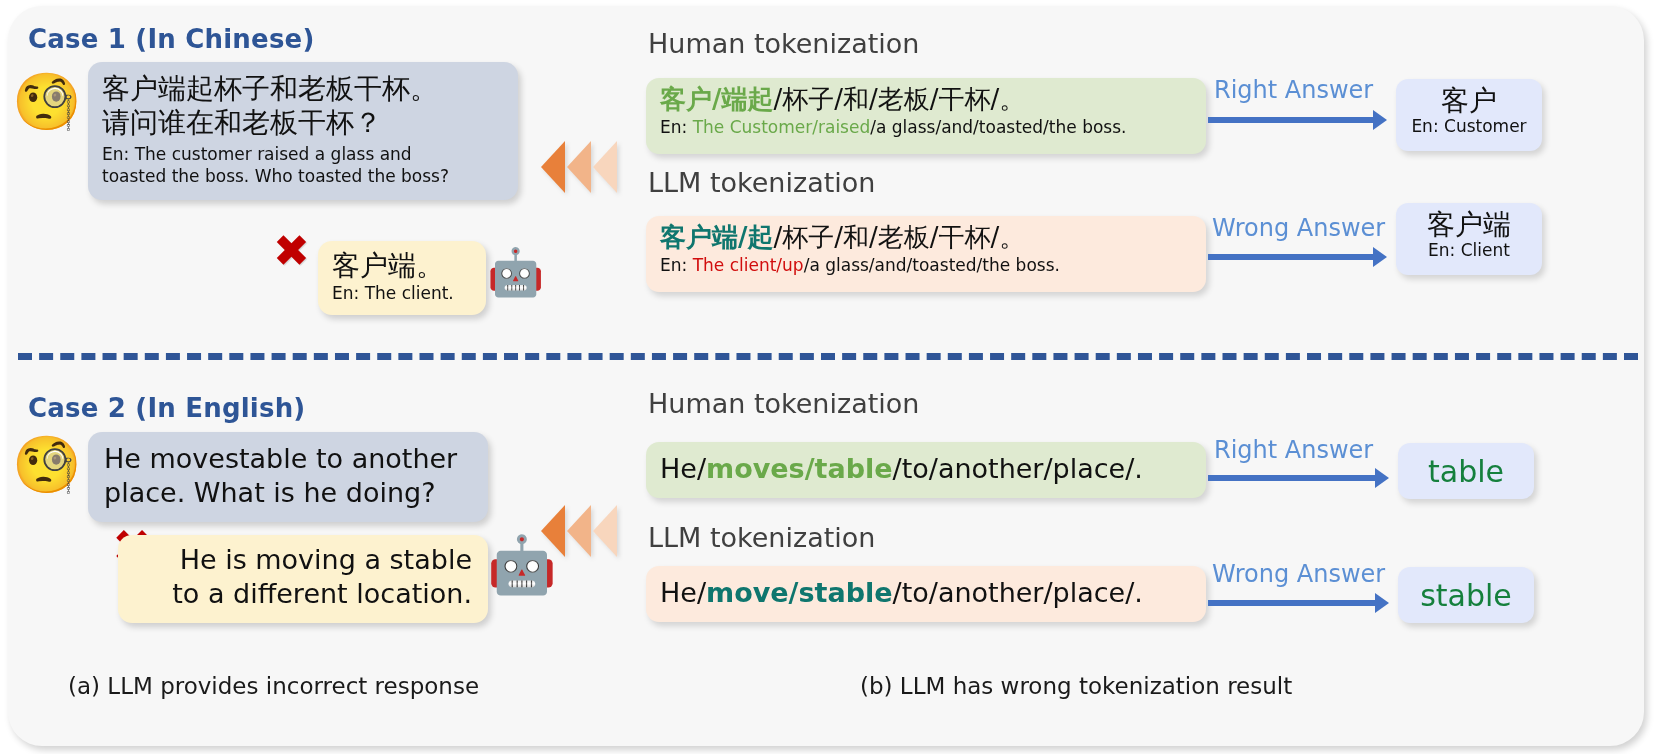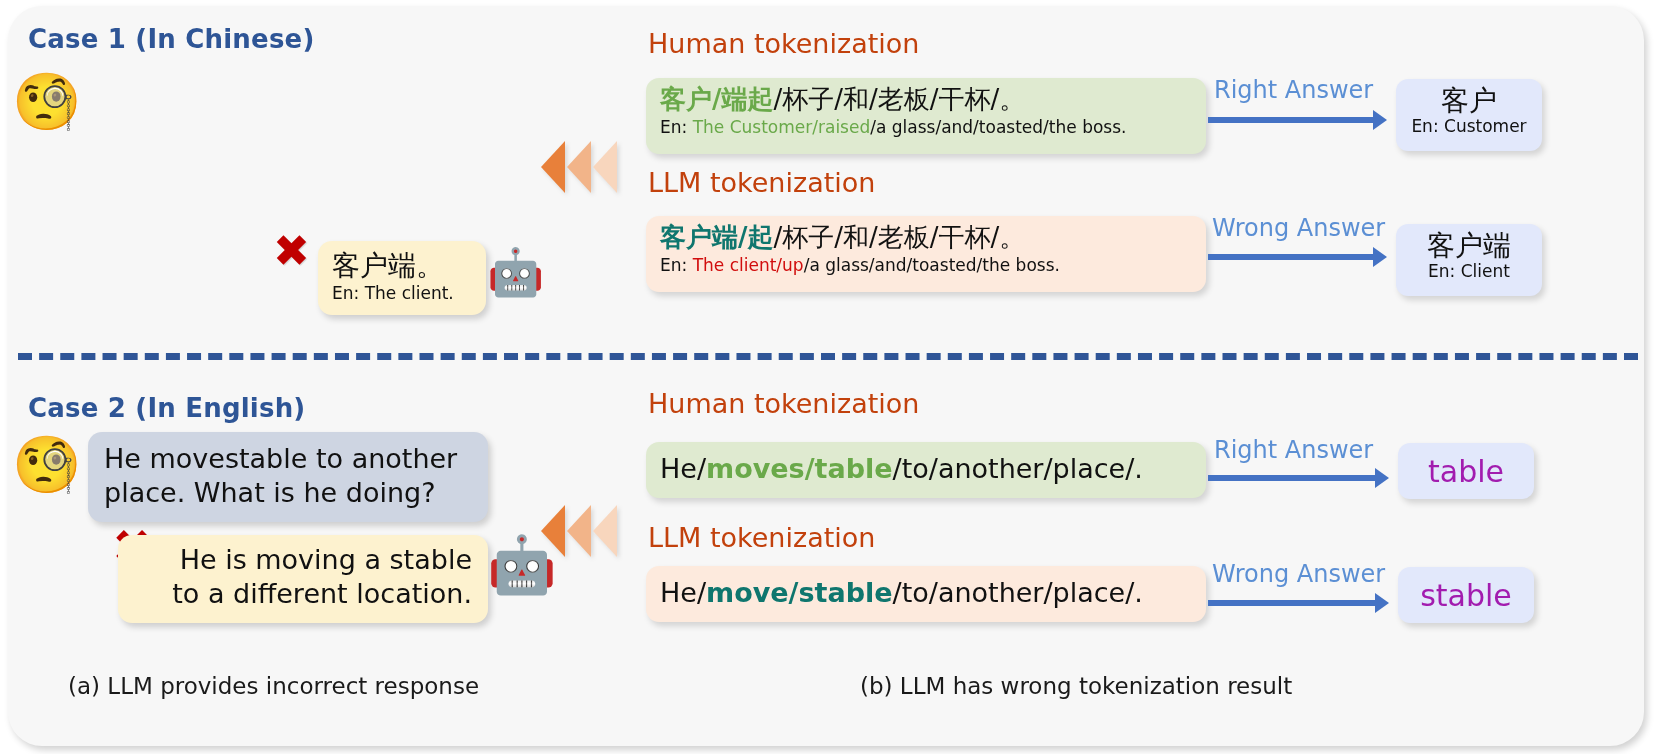--- a/index.html
+++ b/index.html
@@ -79,21 +79,21 @@
   #chev-2{left:541px;top:505px;}
   .chev{width:0;height:0;border-top:26px solid transparent;
         border-bottom:26px solid transparent;border-right-width:24px;
         border-right-style:solid;filter:drop-shadow(2px 2px 2px rgba(0,0,0,.13));}
   .chev.c1{border-right-color:#e8803a;}
   .chev.c2{border-right-color:#f2b489;}
   .chev.c3{border-right-color:#f8d6bd;}
 
   
   .tok-label{
-    position:absolute;color:#c2410c;font-size:27px;white-space:nowrap;
+    position:absolute;color:#404040;font-size:27px;white-space:nowrap;
     font-family:"DejaVu Sans","Liberation Sans",sans-serif;
   }
   .tok-box{
     position:absolute;border-radius:13px;box-sizing:border-box;
     box-shadow:3px 4px 6px rgba(0,0,0,.15);
   }
   .tok-box.green{background:#dfead0;}
   .tok-box.orange{background:#fdeadd;}
   .tok-line1{font-size:26px;color:#111;line-height:1.18;white-space:nowrap;font-weight:normal;}
   .tok-line2{font-size:17px;color:#111;line-height:1.2;white-space:nowrap;margin-top:2px;}
@@ -114,40 +114,46 @@
     width:0;height:0;border-top:10px solid transparent;
     border-bottom:10px solid transparent;border-left:14px solid #4472c4;
   }
   .ans-box{
     position:absolute;background:#e2e8fb;border-radius:12px;
     box-shadow:3px 4px 6px rgba(0,0,0,.15);box-sizing:border-box;
     text-align:center;padding:6px 10px;
   }
   .ans-main{font-size:28px;color:#111;line-height:1.15;white-space:nowrap;}
   .ans-sub{font-size:17px;color:#111;line-height:1.15;white-space:nowrap;}
-  .ans-only{font-size:30px;color:#a21caf;line-height:1.1;white-space:nowrap;}
+  .ans-only{font-size:30px;color:#15803d;line-height:1.1;white-space:nowrap;}
 
   
   .caption{
     position:absolute;font-size:23px;color:#1a1a1a;white-space:nowrap;
     font-family:"DejaVu Sans","Liberation Sans",sans-serif;
   }
   #caption-a{left:68px;top:673px;}
   #caption-b{left:860px;top:673px;}
 </style>
 </head>
 <body>
 
 <div class="canvas">
   <div class="card"></div>
 
   <div class="case-title" id="case1-title">Case 1 (In Chinese)</div>
 
   <div class="emoji" id="emoji-think-1">🧐</div>
 
+  <div class="bubble q" id="q-bubble-1">
+    <div class="zh-big">客户端起杯子和老板干杯。</div>
+    <div class="zh-big">请问谁在和老板干杯？</div>
+    <div class="en-small" style="margin-top:4px">En: The customer raised a glass and</div>
+    <div class="en-small">toasted the boss. Who toasted the boss?</div>
+  </div>
 
   <div class="xmark" id="x-1">✖</div>
 
   <div class="bubble a" id="a-bubble-1">
     <div class="zh-big">客户端。</div>
     <div class="en-small">En: The client.</div>
   </div>
 
   <div class="emoji" id="emoji-robot-1">🤖</div>
 
@@ -177,21 +183,21 @@
   <div class="tok-box orange" style="left:646px;top:216px;width:560px;height:76px;padding:6px 12px 8px 14px">
     <div class="tok-line1">
       <span class="hl-red">客户端/起</span><span>/杯子/和/老板/干杯/。</span>
     </div>
     <div class="tok-line2">
       <span>En: </span><span class="hl-red-sm">The client/up</span><span>/a glass/and/toasted/the boss.</span>
     </div>
   </div>
   <div class="ans-label" style="left:1212px;top:214px">Wrong Answer</div>
   <div class="arrow" style="left:1208px;top:254px;width:166px"></div>
-  <div class="ans-box" style="left:1396px;top:224px;width:146px;height:72px">
+  <div class="ans-box" style="left:1396px;top:203px;width:146px;height:72px">
     <div class="ans-main">客户端</div>
     <div class="ans-sub">En: Client</div>
   </div>
 
   <div class="divider"></div>
 
   <div class="case-title" id="case2-title">Case 2 (In English)</div>
 
   <div class="emoji" id="emoji-think-2">🧐</div>
 

